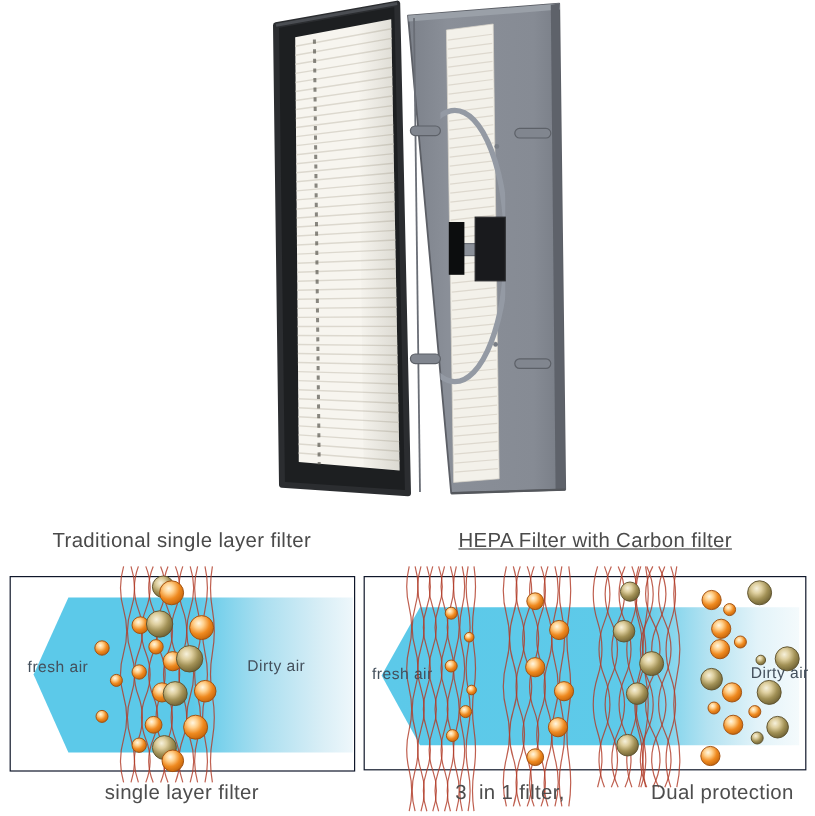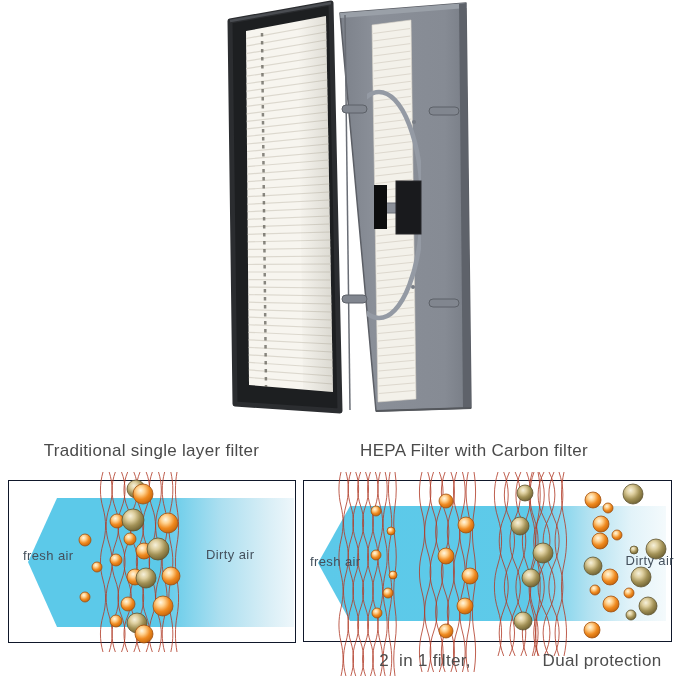--- a/index.html
+++ b/index.html
@@ -6,21 +6,21 @@
   .canvas{
     position:relative;width:679px;height:680px;background:#ffffff;overflow:hidden;
     font-family:"Liberation Sans",sans-serif;
   }
   .product-svg{position:absolute;left:0;top:0;}
   .heading{
     position:absolute;top:441px;font-size:17px;color:#4a4a4a;text-align:center;
     letter-spacing:0.3px;white-space:pre;
   }
   .heading-left{left:8px;width:287px;}
-  .heading-right{left:290px;width:368px;}
+  .heading-right{left:312px;width:368px;text-decoration:underline;}
   .diagram-box{
     position:absolute;top:480px;border:1px solid #0f172a;background:#ffffff;
   }
   .box-left{left:8px;width:286px;height:161px;}
   .box-right{left:303px;width:367px;height:160px;}
   .diagram-box svg{position:absolute;left:0;top:0;overflow:visible;}
   .flow-label{
     position:absolute;font-size:13px;color:#44505c;letter-spacing:0.4px;white-space:nowrap;
   }
   .fresh-l{left:14px;top:67px;}
@@ -372,16 +372,17 @@
           <circle cx="325" cy="112" r="5" fill="url(#oR)" stroke="#a2500f" stroke-width="0.8"></circle>
           <circle cx="327" cy="134" r="5" fill="url(#vR)" stroke="#5f5430" stroke-width="0.8"></circle>
           <circle cx="344" cy="125" r="9" fill="url(#vR)" stroke="#5f5430" stroke-width="0.8"></circle>
           <circle cx="288" cy="149" r="8" fill="url(#oR)" stroke="#a2500f" stroke-width="0.8"></circle>
         </g>
       </svg>
     <span class="flow-label fresh-r">fresh air</span>
     <span class="flow-label dirty-r">Dirty air</span>
   </div>
 
-  <div class="caption cap-mid">2  in 1 filter,</div>
+  <div class="caption cap-left">single layer filter</div>
+  <div class="caption cap-mid">3  in 1 filter,</div>
   <div class="caption cap-right">Dual protection</div>
 
 </div>
 
 </body></html>

